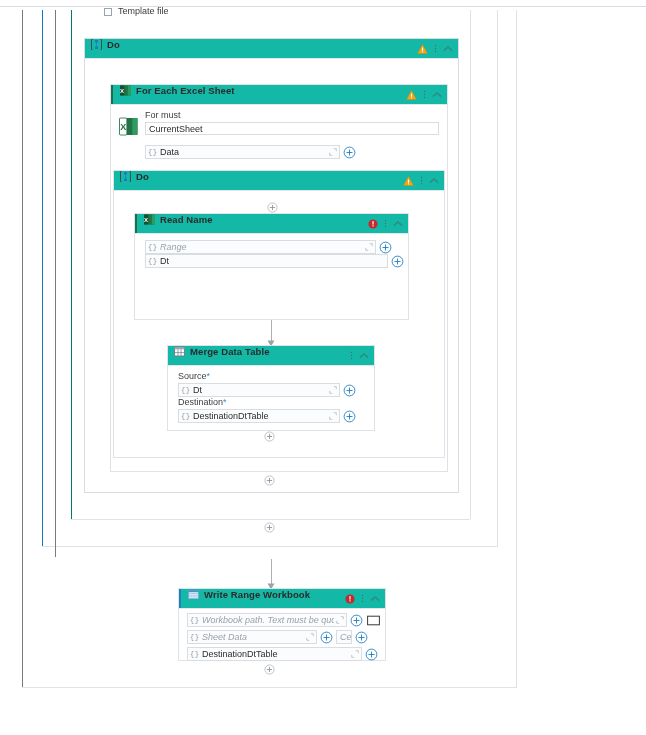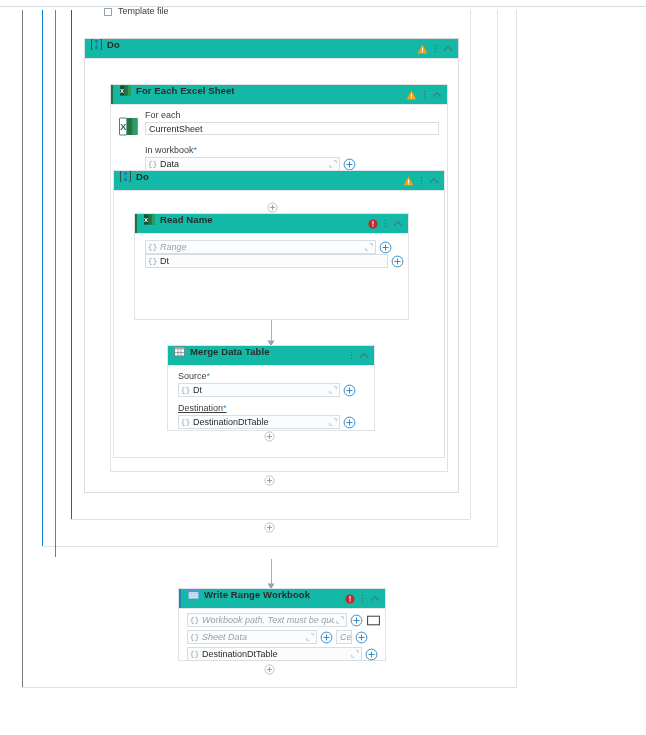--- a/index.html
+++ b/index.html
@@ -232,31 +232,28 @@
         <span class="ico xl-ico-lg" style="margin-top:7px;">
           <svg viewBox="0 0 19 19" width="19" height="19">
             <rect x="0.5" y="1" width="18" height="17" rx="1" fill="#1d7044"></rect>
             <rect x="0.5" y="1" width="7.4" height="17" rx="1" fill="#ffffff" stroke="#1d7044" stroke-width="0.8"></rect>
             <rect x="7.9" y="1" width="5.4" height="17" fill="#217346"></rect>
             <rect x="13.3" y="1" width="5.2" height="17" fill="#2e9c62"></rect>
             <text x="4.2" y="13.2" font-size="9" fill="#1d7044" font-family="Liberation Sans, sans-serif" text-anchor="middle" font-weight="bold">X</text>
           </svg>
         </span>
         <div style="flex:1 1 auto;">
-          <div class="fld-label">For each</div>
+          <div class="fld-label">For must</div>
           <div class="txt-input" style="width:100%;align-items:center;">
             <span>CurrentSheet</span>
           </div>
         </div>
       </div>
 
       <div style="margin-top:9px; padding-left:26px;">
-        <div class="fld-label">
-          <span>In workbook</span><span class="req">*</span>
-        </div>
         <div class="field-row">
           <div class="expr" style="width:195px; flex:0 0 auto;">
             <span class="brace">{}</span>
             <span class="val">Data</span>
             <span class="exp-ico">
               <svg viewBox="0 0 9 9" width="8" height="8">
                 <path d="M5.4 0.8 H8.2 V3.6" fill="none" stroke="#7b848c" stroke-width="0.9"></path>
                 <path d="M3.6 8.2 H0.8 V5.4" fill="none" stroke="#7b848c" stroke-width="0.9"></path>
               </svg>
             </span>
@@ -439,21 +436,21 @@
           </span>
         </div>
         <span class="plus-btn">
           <svg viewBox="0 0 13 13" width="13" height="13">
             <circle cx="6.5" cy="6.5" r="5.4" fill="#fff" stroke="#1d7fc4" stroke-width="0.9"></circle>
             <path d="M6.5 3.5 V9.5 M3.5 6.5 H9.5" stroke="#1d7fc4" stroke-width="0.9"></path>
           </svg>
         </span>
       </div>
 
-      <div class="fld-label" style="margin-top:6px;text-decoration:underline;">
+      <div class="fld-label" style="">
         <span>Destination</span><span class="req">*</span>
       </div>
       <div class="field-row">
         <div class="expr" style="width:162px; flex:0 0 auto;">
           <span class="brace">{}</span>
           <span class="val">DestinationDtTable</span>
           <span class="exp-ico">
             <svg viewBox="0 0 9 9" width="8" height="8">
               <path d="M5.4 0.8 H8.2 V3.6" fill="none" stroke="#7b848c" stroke-width="0.9"></path>
               <path d="M3.6 8.2 H0.8 V5.4" fill="none" stroke="#7b848c" stroke-width="0.9"></path>

